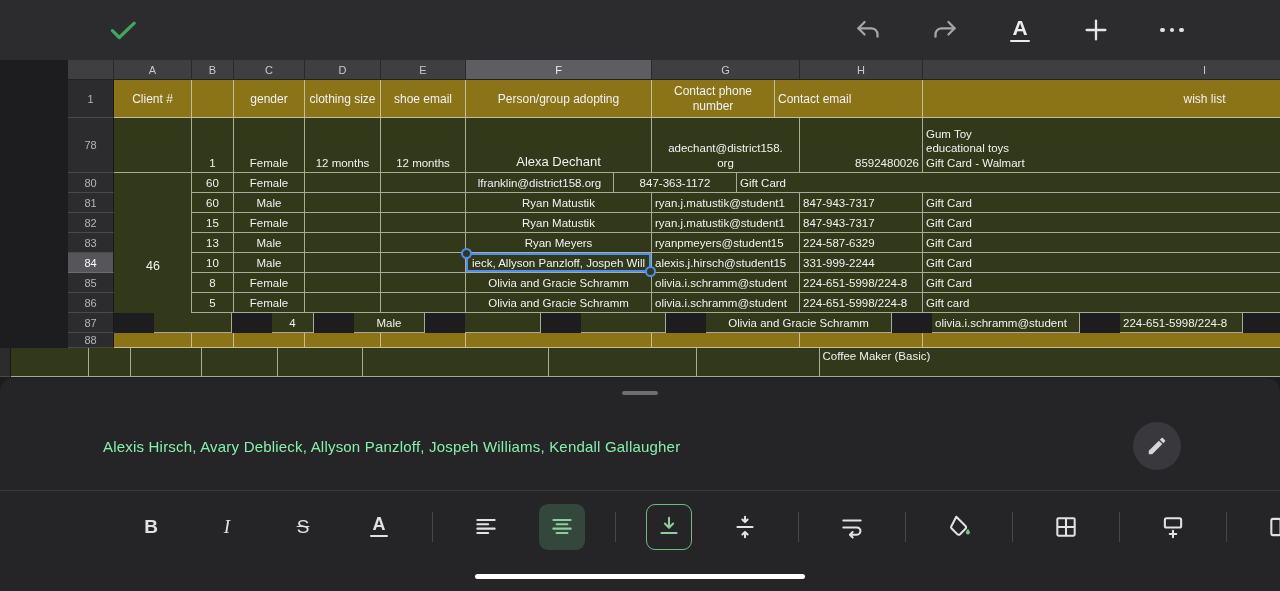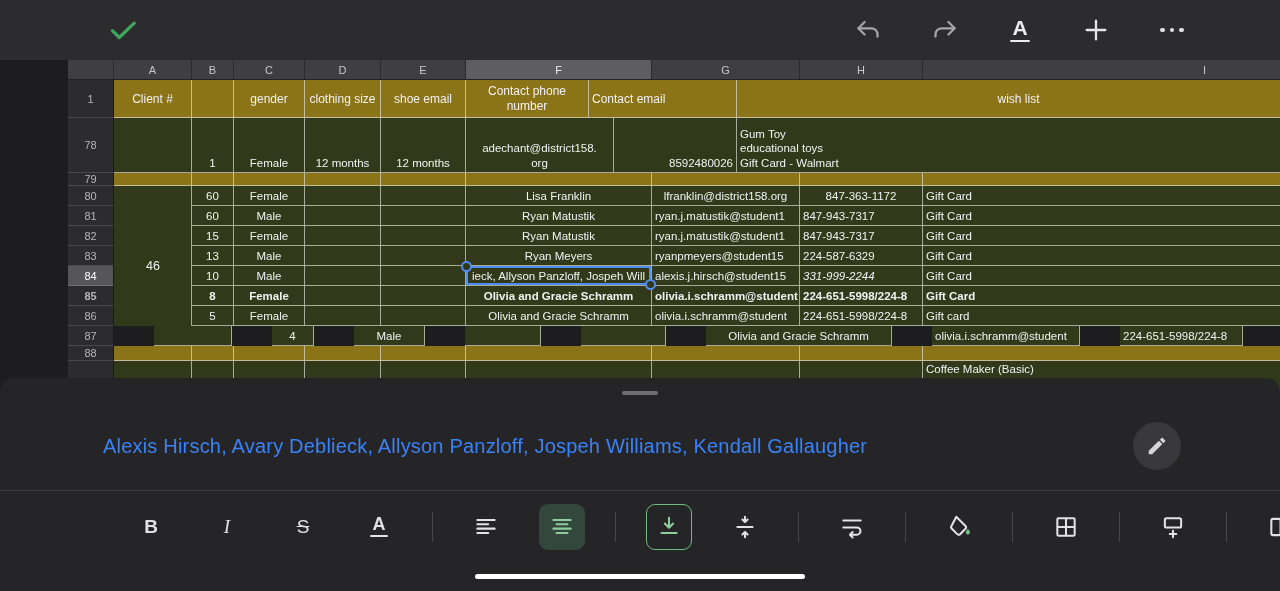--- a/index.html
+++ b/index.html
@@ -53,21 +53,21 @@
   .sel::before { left:-5px; top:-5px; }
   .sel::after  { right:-5px; bottom:-5px; }
 
   .merged46 { position:absolute; left:114px; top:126px; width:78px; height:160px; display:flex; align-items:center; justify-content:center; color:#f2f2f2; font-size:12.5px; z-index:1; pointer-events:none; }
 
   
   .bottom { position:relative; height:225px; margin-top:-12px; background:#252528; border-radius:14px 14px 0 0; z-index:5; }
   .handle-wrap { height:24px; display:flex; justify-content:center; align-items:center; padding-top:6px; }
   .handle { width:36px; height:4.5px; border-radius:3px; background:#6f6f73; }
   .editor-row { height:88px; display:flex; align-items:center; justify-content:space-between; padding:0 99px 0 103px; }
-  .editor-text { color:#3b82f6; font-size:20px; letter-spacing:0.2px; white-space:nowrap; overflow:hidden; }
+  .editor-text { color:#86efac; font-size:15px; letter-spacing:0.2px; white-space:nowrap; overflow:hidden; }
   .pencil-btn { width:48px; height:48px; border-radius:50%; background:#39393d; display:flex; align-items:center; justify-content:center; flex:none; }
 
   .fmtbar { height:72px; border-top:1px solid #3a3a3e; display:flex; align-items:center; padding-left:128px; }
   .fmt-item { width:46px; height:46px; margin-right:30px; display:flex; align-items:center; justify-content:center; flex-direction:column; border-radius:9px; flex:none; color:#e2e2e5; }
   .fmt-sep { width:1px; height:30px; background:#47474a; margin-right:30px; flex:none; }
   .fb { font-size:19px; font-weight:700; }
   .fi { font-size:19px; font-style:italic; font-family:"Liberation Serif", serif; }
   .fs { font-size:19px; text-decoration:line-through; }
   .fa { font-size:18px; font-weight:700; line-height:17px; }
   .fa-bar { width:18px; height:2.5px; background:#e2e2e5; margin-top:2px; border-radius:1px; }
@@ -135,62 +135,51 @@
         <div class="colhdr" style="width: 564px;">I</div>
       </div>
     <div>
         <div class="row bg-gold" style="height: 38px;">
           <div class="rowhdr">1</div>
           <div class="cell al-c" style="width: 78px;">Client #</div>
           <div class="cell al-c" style="width: 42px;"></div>
           <div class="cell al-c" style="width: 71px;">gender</div>
           <div class="cell al-c" style="width: 76px;">clothing size</div>
           <div class="cell al-c" style="width: 85px;">shoe email</div>
+          <div class="cell al-c" style="width: 186px;">Person/group adopting</div>
           <div class="cell al-c wrapcell" style="width: 123px;">Contact phone number</div>
           <div class="cell al-l" style="width: 148px;">Contact email</div>
           <div class="cell al-c" style="width: 564px;">wish list</div>
         </div>
         <div class="row bg-green vb" style="height: 55px;">
           <div class="rowhdr">78</div>
           <div class="cell al-c" style="width: 78px;"></div>
           <div class="cell al-c" style="width: 42px;">1</div>
           <div class="cell al-c" style="width: 71px;">Female</div>
           <div class="cell al-c" style="width: 76px;">12 months</div>
           <div class="cell al-c" style="width: 85px;">12 months</div>
+          <div class="cell al-c big" style="width: 186px;">Alexa Dechant</div>
           <div class="cell al-c multiline" style="width: 148px;">
             <div class="ln">adechant@district158.</div>
             <div class="ln">org</div>
           </div>
           <div class="cell al-r" style="width: 123px;">8592480026</div>
           <div class="cell al-l multiline" style="width: 564px;">
             <div class="ln">Gum Toy</div>
             <div class="ln">educational toys</div>
             <div class="ln">Gift Card - Walmart</div>
           </div>
         </div>
-        <div class="row bg-gold" style="height: 13px;">
-          <div class="rowhdr">79</div>
-          <div class="cell al-c" style="width: 78px;"></div>
-          <div class="cell al-c" style="width: 42px;"></div>
-          <div class="cell al-c" style="width: 71px;"></div>
-          <div class="cell al-c" style="width: 76px;"></div>
-          <div class="cell al-c" style="width: 85px;"></div>
-          <div class="cell al-c" style="width: 186px;"></div>
-          <div class="cell al-c" style="width: 148px;"></div>
-          <div class="cell al-c" style="width: 123px;"></div>
-          <div class="cell al-c" style="width: 564px;"></div>
-        </div>
         <div class="row bg-green" style="height: 20px;">
           <div class="rowhdr">80</div>
           <div class="cell al-c mg" style="width: 78px;"></div>
           <div class="cell al-c" style="width: 42px;">60</div>
           <div class="cell al-c" style="width: 71px;">Female</div>
           <div class="cell al-c" style="width: 76px;"></div>
           <div class="cell al-c" style="width: 85px;"></div>
-          <div class="cell al-c" style="width: 186px;">Lisa Franklin</div>
           <div class="cell al-c" style="width: 148px;">lfranklin@district158.org</div>
           <div class="cell al-c" style="width: 123px;">847-363-1172</div>
           <div class="cell al-l" style="width: 564px;">Gift Card</div>
         </div>
         <div class="row bg-green" style="height: 20px;">
           <div class="rowhdr">81</div>
           <div class="cell al-c mg" style="width: 78px;"></div>
           <div class="cell al-c" style="width: 42px;">60</div>
           <div class="cell al-c" style="width: 71px;">Male</div>
           <div class="cell al-c" style="width: 76px;"></div>
@@ -226,24 +215,24 @@
         </div>
         <div class="row bg-green" style="height: 20px;">
           <div class="rowhdr selhdr">84</div>
           <div class="cell al-c mg" style="width: 78px;"></div>
           <div class="cell al-c" style="width: 42px;">10</div>
           <div class="cell al-c" style="width: 71px;">Male</div>
           <div class="cell al-c" style="width: 76px;"></div>
           <div class="cell al-c" style="width: 85px;"></div>
           <div class="cell al-c sel" style="width: 186px;">ieck, Allyson Panzloff, Jospeh Will</div>
           <div class="cell al-l" style="width: 148px;">alexis.j.hirsch@student15</div>
-          <div class="cell al-l" style="width: 123px; font-style: italic;">331-999-2244</div>
-          <div class="cell al-l" style="width: 564px;">Gift Card</div>
-        </div>
-        <div class="row bg-green" style="height: 20px; font-weight: bold;">
+          <div class="cell al-l" style="width: 123px;">331-999-2244</div>
+          <div class="cell al-l" style="width: 564px;">Gift Card</div>
+        </div>
+        <div class="row bg-green" style="height: 20px;">
           <div class="rowhdr">85</div>
           <div class="cell al-c mg" style="width: 78px;"></div>
           <div class="cell al-c" style="width: 42px;">8</div>
           <div class="cell al-c" style="width: 71px;">Female</div>
           <div class="cell al-c" style="width: 76px;"></div>
           <div class="cell al-c" style="width: 85px;"></div>
           <div class="cell al-c" style="width: 186px;">Olivia and Gracie Schramm</div>
           <div class="cell al-l" style="width: 148px;">olivia.i.schramm@student</div>
           <div class="cell al-l" style="width: 123px;">224-651-5998/224-8</div>
           <div class="cell al-l" style="width: 564px;">Gift Card</div>
@@ -277,21 +266,21 @@
           <div class="cell al-c" style="width: 78px;"></div>
           <div class="cell al-c" style="width: 42px;"></div>
           <div class="cell al-c" style="width: 71px;"></div>
           <div class="cell al-c" style="width: 76px;"></div>
           <div class="cell al-c" style="width: 85px;"></div>
           <div class="cell al-c" style="width: 186px;"></div>
           <div class="cell al-c" style="width: 148px;"></div>
           <div class="cell al-c" style="width: 123px;"></div>
           <div class="cell al-c" style="width: 564px;"></div>
         </div>
-        <div class="row bg-green vt" style="height: 29px;">
+        <div class="row bg-green vt" style="height: 29px; justify-content: center;">
           <div class="rowhdr"></div>
           <div class="cell al-c" style="width: 78px;"></div>
           <div class="cell al-c" style="width: 42px;"></div>
           <div class="cell al-c" style="width: 71px;"></div>
           <div class="cell al-c" style="width: 76px;"></div>
           <div class="cell al-c" style="width: 85px;"></div>
           <div class="cell al-c" style="width: 186px;"></div>
           <div class="cell al-c" style="width: 148px;"></div>
           <div class="cell al-c" style="width: 123px;"></div>
           <div class="cell al-l" style="width: 564px;">Coffee Maker (Basic)</div>

